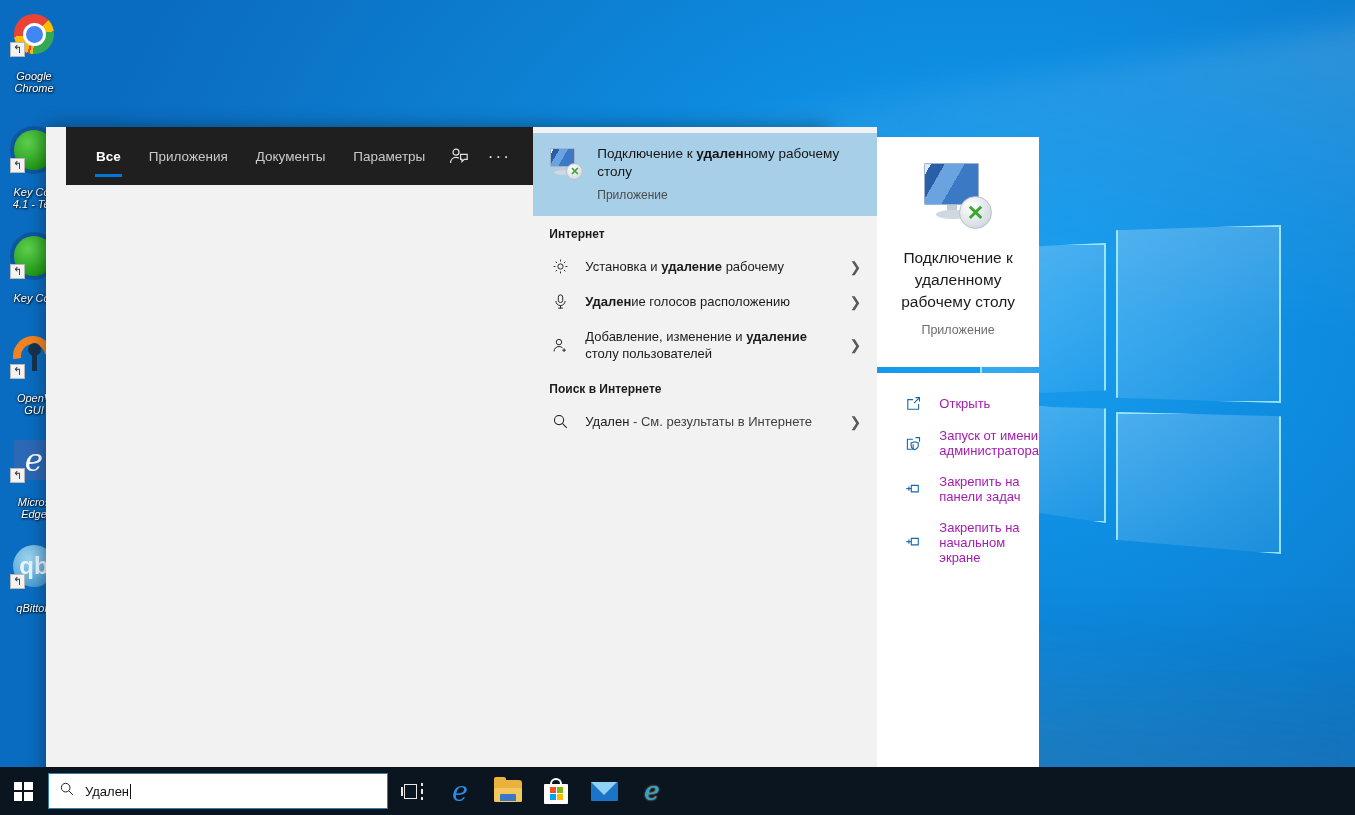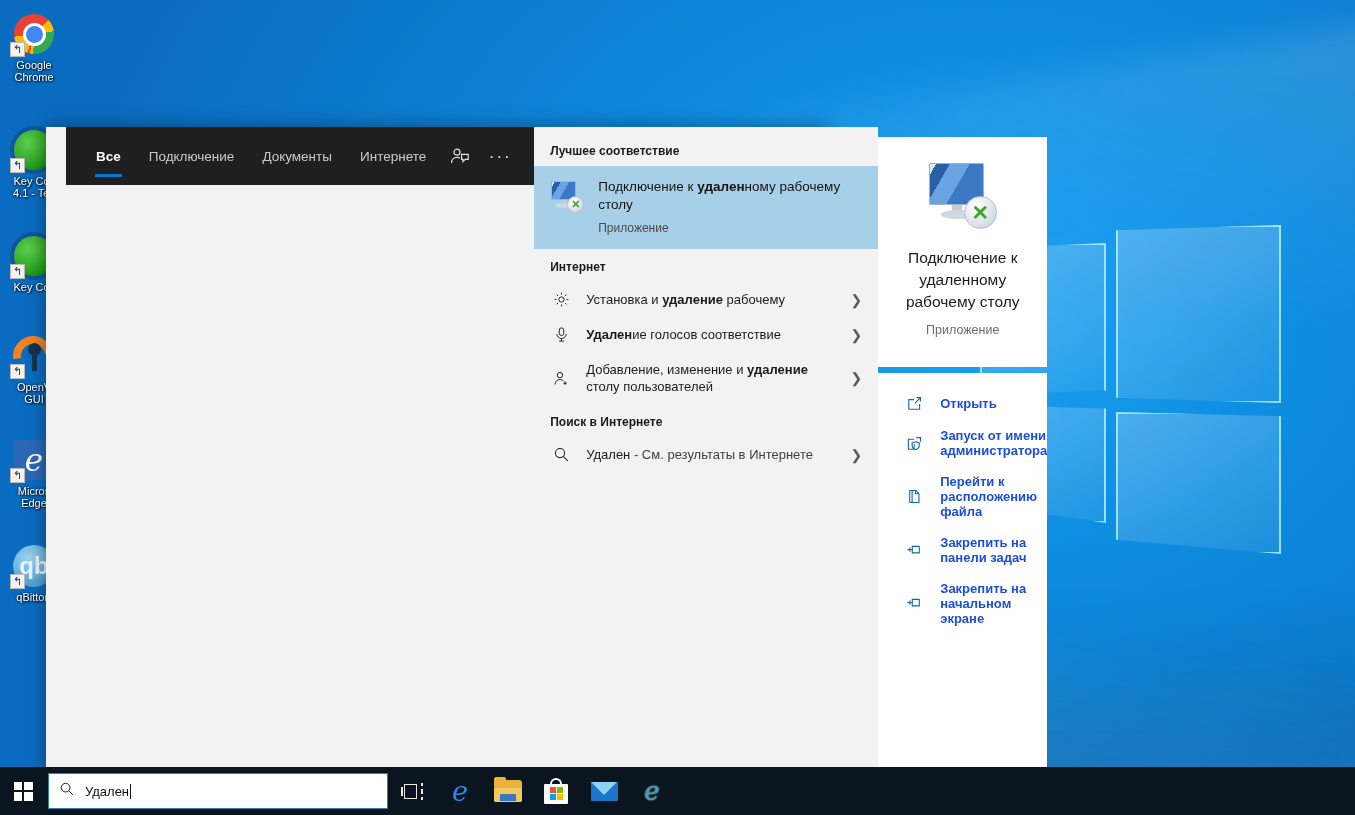--- a/index.html
+++ b/index.html
@@ -60,24 +60,24 @@
   .desk-icon {
     width: 68px; padding: 6px 2px 4px;
     display: flex; flex-direction: column; align-items: center;
     position: absolute;
   }
   .desk-icon .glyph {
     width: 44px; height: 44px; position: relative;
     display: flex; align-items: center; justify-content: center;
   }
   .desk-icon .label {
-    margin-top: 3px;
+    margin-top: 14px;
     font-size: 11px; line-height: 12px; color: #fff; text-align: center;
     text-shadow: 0 0 3px rgba(0,0,0,.85), 1px 1px 2px rgba(0,0,0,.8);
-    width: 66px; word-wrap: break-word;
+    width: 66px; word-wrap: break-word; font-style: italic;
   }
   .shortcut-arrow {
     position: absolute; left: -2px; bottom: -1px;
     width: 15px; height: 15px; background: #f3f3f3;
     border: 1px solid #b9b9b9;
     display: flex; align-items: center; justify-content: center;
     font-size: 11px; color: #333; line-height: 1;
   }
 
   
@@ -201,21 +201,21 @@
     flex: 1 1 auto;
   }
   .action-row {
     display: flex; align-items: center; gap: 16px;
     padding: 8px 0 8px 26px; cursor: default;
   }
   .action-row .act-icon {
     width: 20px; flex: 0 0 20px; display: flex; align-items: center; justify-content: center;
     color: #1668a8;
   }
-  .action-row .act-label { font-size: 13px; color: #1d4ed8; font-weight: bold; }
+  .action-row .act-label { font-size: 13px; color: #a21caf; }
 
   
   .rdp { position: relative; display: inline-block; }
   .rdp .screen {
     position: absolute; left: 0; top: 0;
     background: linear-gradient(120deg, #dfe9f5 0 8%, #2a5fa8 8% 26%, #6ba3e0 26% 52%, #3b79c4 52% 100%);
     border: 1px solid #9fb4cc; border-radius: 1px;
   }
   .rdp .neck { position: absolute; background: #c3ccd6; }
   .rdp .base { position: absolute; background: #cfd7e0; border-radius: 50%; }
@@ -358,27 +358,27 @@
   </div>
 
   <div id="search-flyout">
 
     <div id="flyout-header">
       <div class="tabs">
         <div class="tab active">
           <span>Все</span>
         </div>
         <div class="tab">
-          <span>Подключение</span>
+          <span>Приложения</span>
         </div>
         <div class="tab">
           <span>Документы</span>
         </div>
         <div class="tab">
-          <span>Интернете</span>
+          <span>Параметры</span>
         </div>
       </div>
 
       <div class="header-spacer"></div>
 
       <div class="hdr-btn">
         <svg width="20" height="20" viewBox="0 0 20 20" fill="none" stroke="#e2e2e2" stroke-width="1.2">
           <circle cx="7" cy="6.2" r="3"></circle>
           <path d="M1.6 17c0-3.4 2.4-5.6 5.4-5.6 1.2 0 2.2.3 3 .9"></path>
           <path d="M11.6 8.4h6.6v5h-3l-2.2 2.1v-2.1h-1.4z"></path>
@@ -386,21 +386,20 @@
       </div>
       <div class="hdr-btn">
         <span class="dots">···</span>
       </div>
     </div>
 
     <div id="flyout-body">
 
       <div id="left-pane">
 
-        <div class="group-head">Лучшее соответствие</div>
 
         <div class="best-match">
           <div class="bm-icon">
             <div class="rdp" style="width:34px;height:34px;">
               <div class="screen" style="left:1px;top:1px;width:25px;height:19px;"></div>
               <div class="neck" style="left:11px;top:20px;width:5px;height:4px;"></div>
               <div class="base" style="left:5px;top:23px;width:17px;height:5px;"></div>
               <div class="plug" style="left:17px;top:16px;width:17px;height:17px;font-size:11px;">✕</div>
             </div>
           </div>
@@ -423,21 +422,21 @@
           <span class="chev">❯</span>
         </div>
 
         <div class="list-row">
           <span class="row-icon">
             <svg width="17" height="17" viewBox="0 0 20 20" fill="none" stroke="#1b1b1b" stroke-width="1.1">
               <rect x="7.4" y="2.2" width="5.2" height="9" rx="2.6"></rect>
               <path d="M4.6 9.4a5.4 5.4 0 0 0 10.8 0M10 14.8v3M7.2 17.8h5.6"></path>
             </svg>
           </span>
-          <span class="row-label"><span></span><b>Удален</b><span>ие голосов соответствие</span></span>
+          <span class="row-label"><span></span><b>Удален</b><span>ие голосов расположению</span></span>
           <span class="chev">❯</span>
         </div>
 
         <div class="list-row">
           <span class="row-icon">
             <svg width="17" height="17" viewBox="0 0 20 20" fill="none" stroke="#1b1b1b" stroke-width="1.1">
               <circle cx="8.2" cy="6" r="3.2"></circle>
               <path d="M2.4 17c0-3.4 2.6-5.8 5.8-5.8 1.6 0 3 .5 4.1 1.4"></path>
               <path d="M14.2 13.4v4.2M12.1 15.5h4.2"></path>
             </svg>
@@ -493,30 +492,20 @@
             <span class="act-icon">
               <svg width="17" height="17" viewBox="0 0 20 20" fill="none" stroke="#1668a8" stroke-width="1.3">
                 <path d="M9.6 10.8v6H2.8V5h6.5"></path>
                   <path d="M12.2 3.1h4.9v4.7"></path>
                 <path d="M11.4 17.2c2.6-.8 4.2-2.6 4.2-5.1V9.4l-4.2-1.5-4.2 1.5v2.7c0 2.5 1.6 4.3 4.2 5.1z"></path>
               </svg>
             </span>
             <span class="act-label">Запуск от имени администратора</span>
           </div>
 
-          <div class="action-row">
-            <span class="act-icon">
-              <svg width="17" height="17" viewBox="0 0 20 20" fill="none" stroke="#1668a8" stroke-width="1.3">
-                <path d="M4.4 2.9h7.2l3.6 3.6v10.6H4.4z"></path>
-                  <path d="M11.3 2.9v3.9h3.7"></path>
-                <path d="M7.2 2.9v14.2"></path>
-              </svg>
-            </span>
-            <span class="act-label">Перейти к расположению файла</span>
-          </div>
 
           <div class="action-row">
             <span class="act-icon">
               <svg width="17" height="17" viewBox="0 0 20 20" fill="none" stroke="#1668a8" stroke-width="1.3">
                 <path d="M7.4 5.2h8.2v7.6H7.4z"></path>
                   <path d="M7.4 9h-6"></path>
                   <path d="M4.6 6.6v4.8"></path>
               </svg>
             </span>
             <span class="act-label">Закрепить на панели задач</span>

